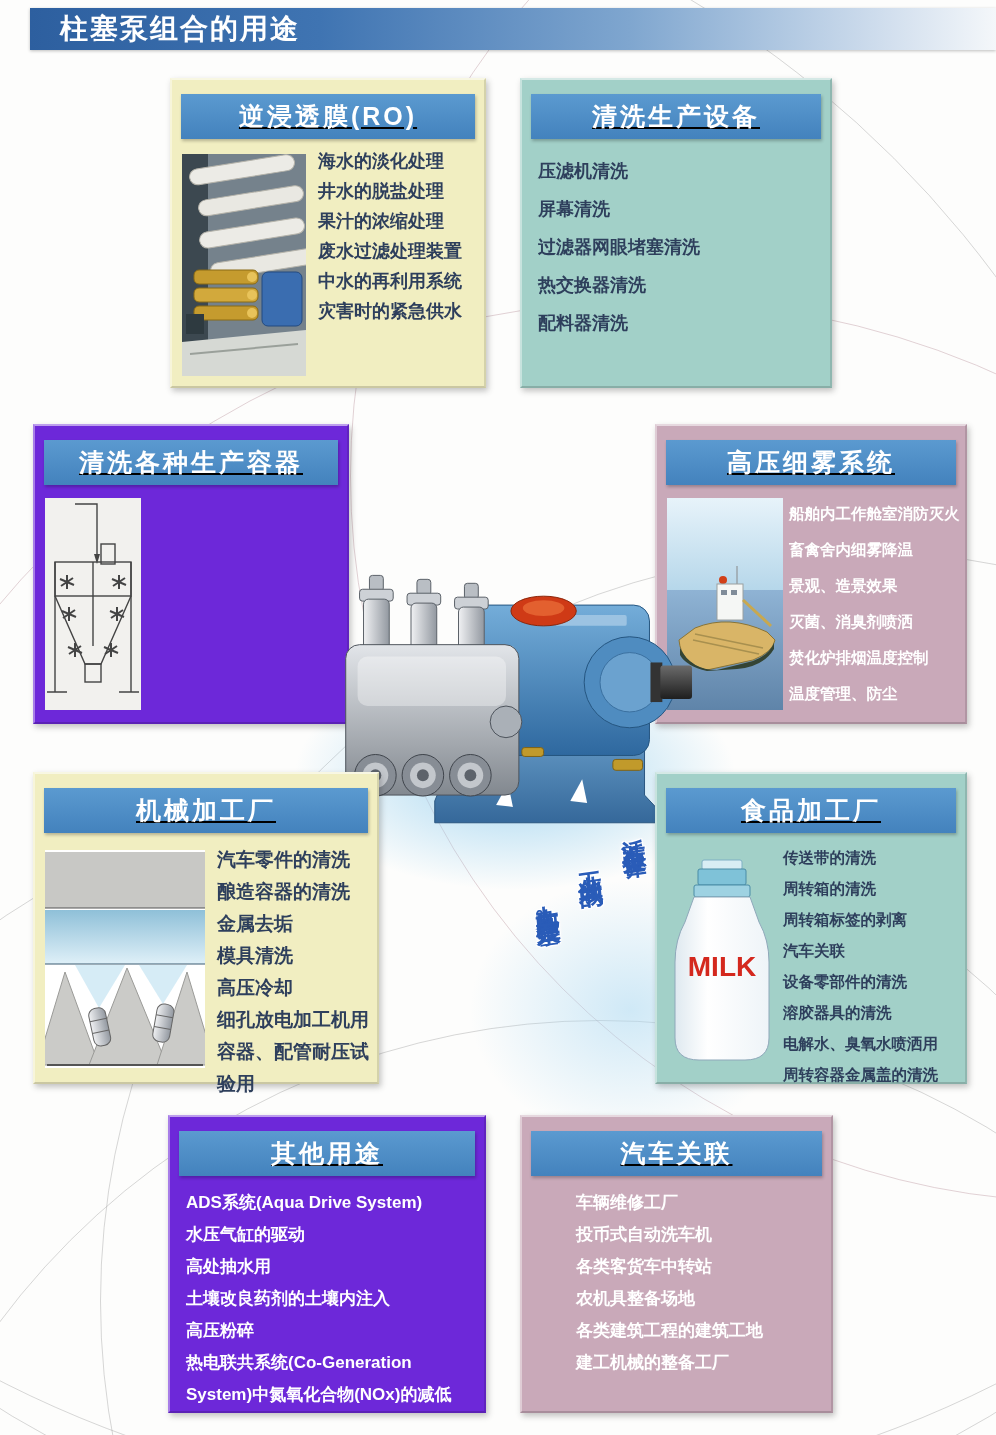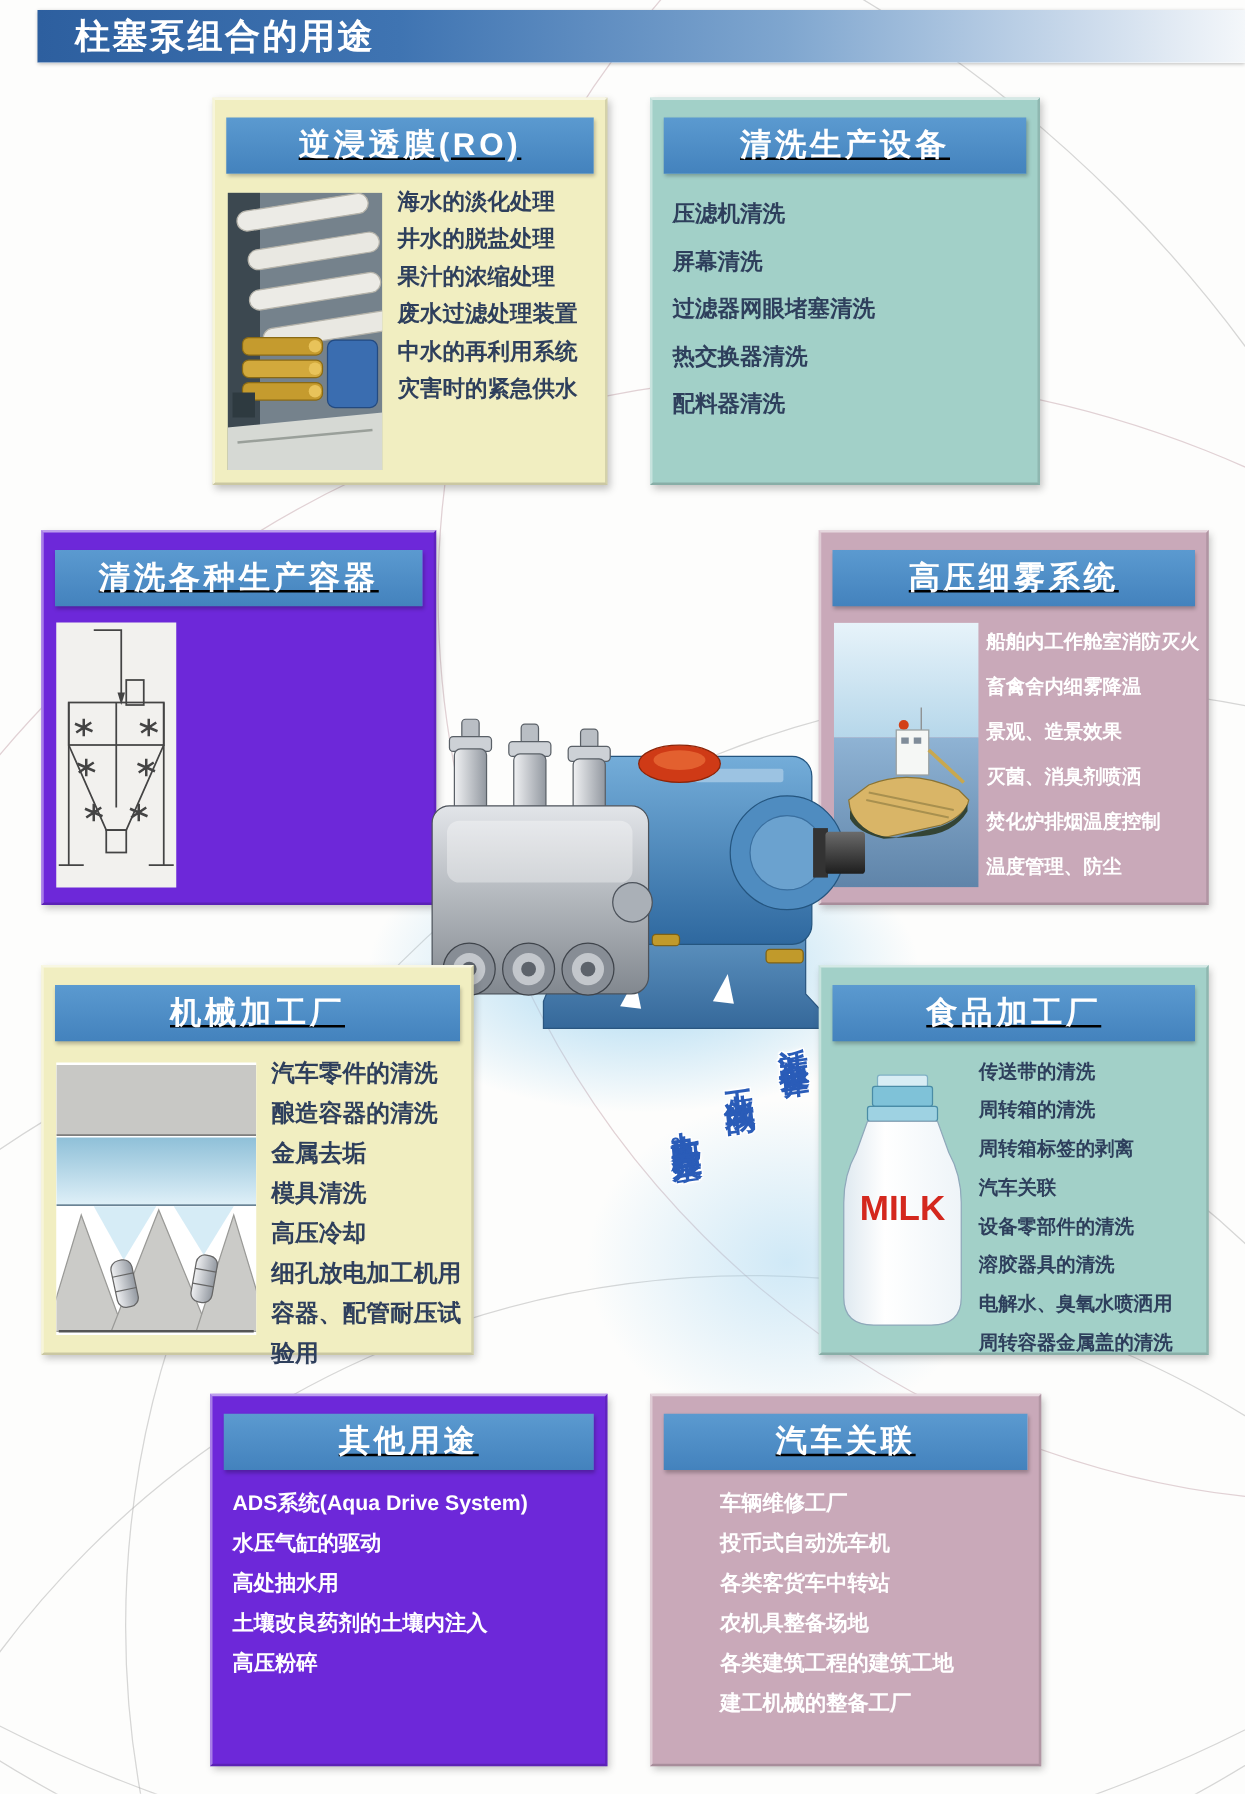--- a/index.html
+++ b/index.html
@@ -349,20 +349,21 @@
   <section class="panel p-gray" style="left:168px;top:1115px;width:318px;height:298px;">
     <div class="hd">
         <span>其他用途</span>
       </div>
     <ul class="list t-white" style="left:16px;top:70px;right:10px;font-size:17px;line-height:32px;">
         <li>ADS系统(Aqua Drive System)</li>
         <li>水压气缸的驱动</li>
         <li>高处抽水用</li>
         <li>土壤改良药剂的土壤内注入</li>
         <li>高压粉碎</li>
+        <li>热电联共系统(Co-Generation System)中氮氧化合物(NOx)的减低</li>
       </ul>
   </section>
 
   <section class="panel p-mauve" style="left:520px;top:1115px;width:313px;height:298px;">
     <div class="hd">
         <span>汽车关联</span>
       </div>
     <ul class="list t-white" style="left:18px;top:70px;right:6px;font-size:17px;line-height:32px;margin-left:36px;">
         <li>车辆维修工厂</li>
         <li>投币式自动洗车机</li>

